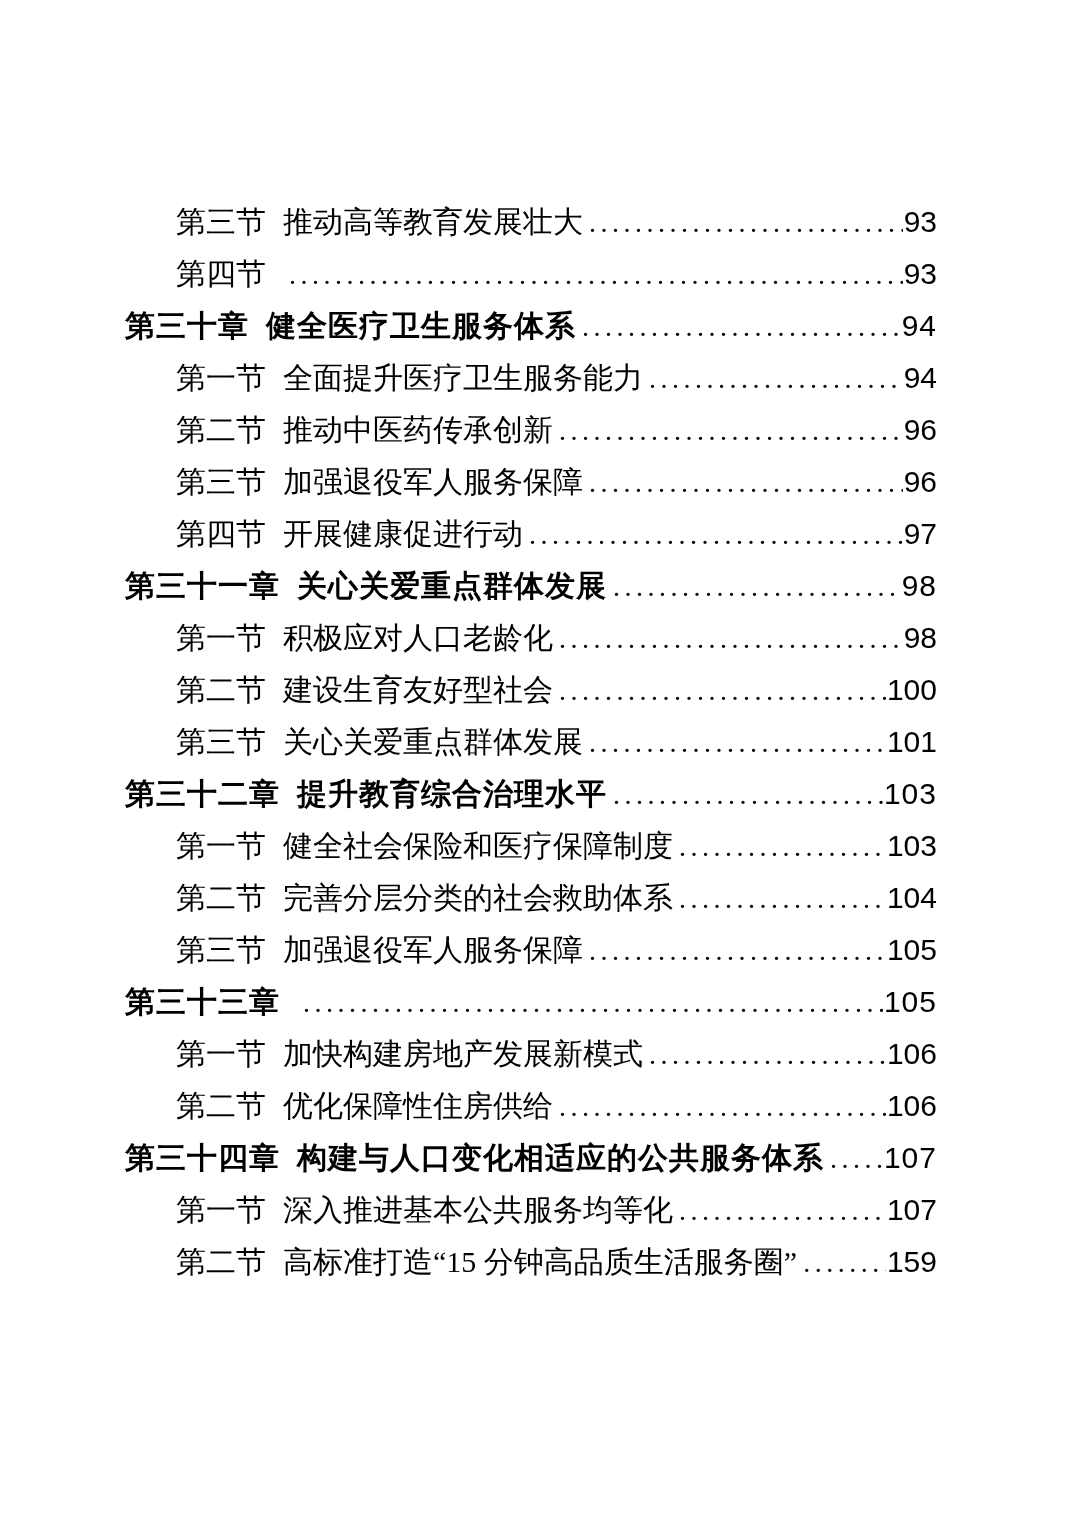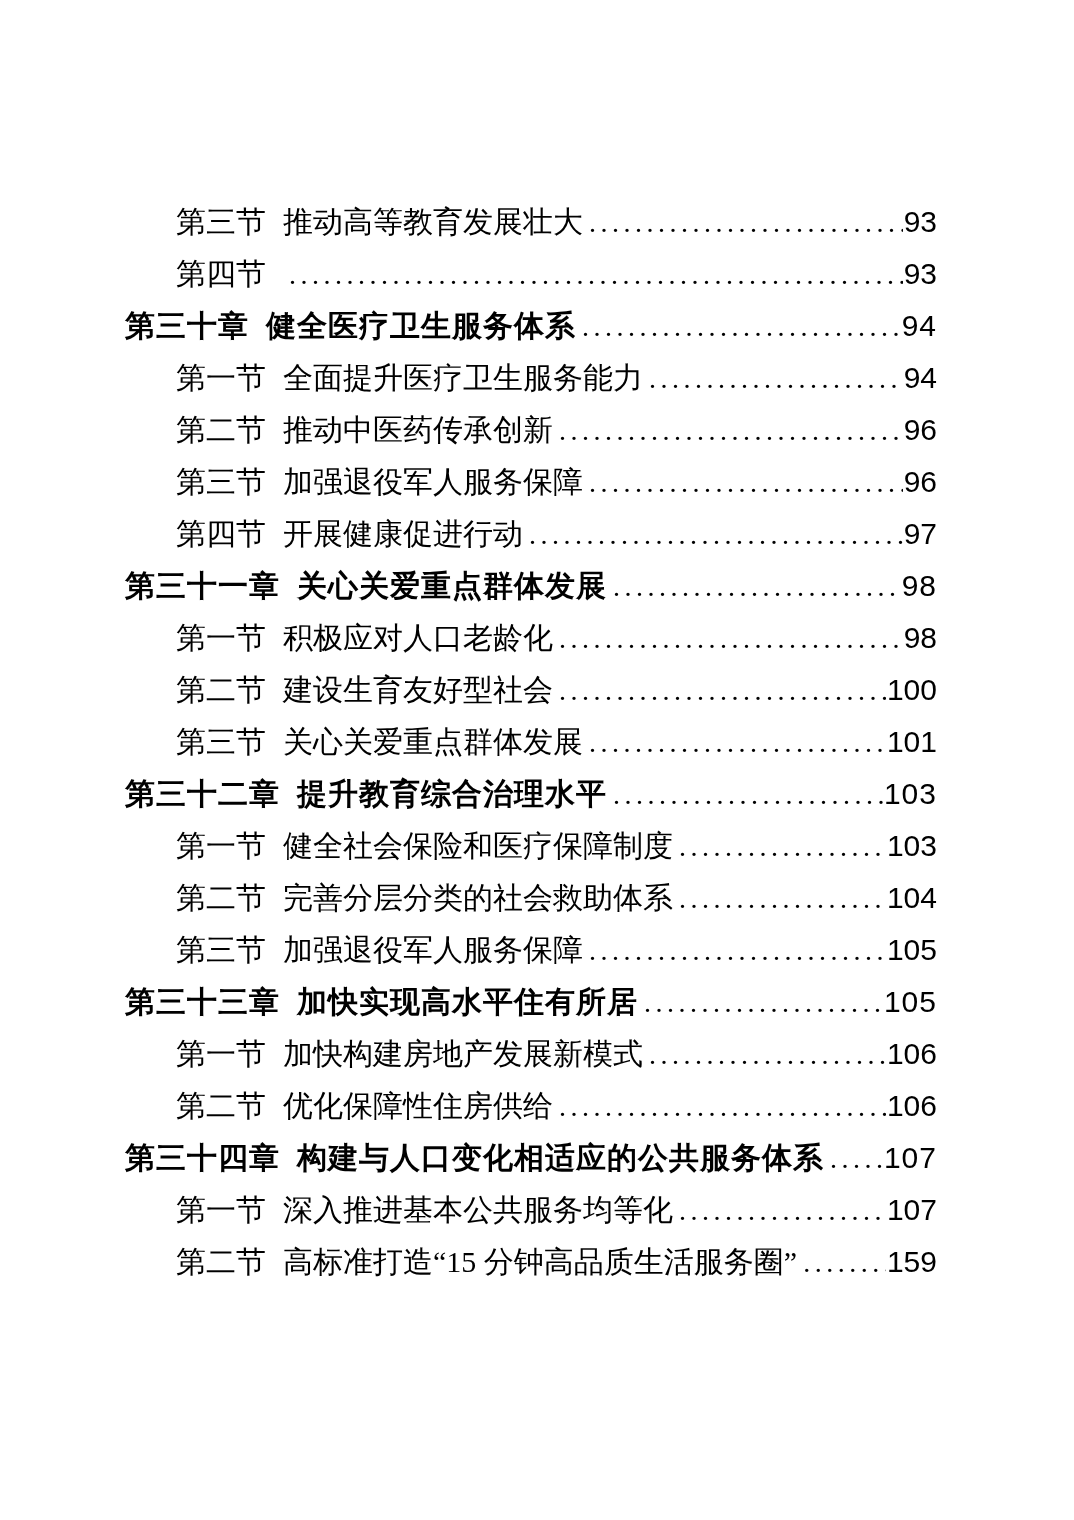--- a/index.html
+++ b/index.html
@@ -158,21 +158,20 @@
     <span class="pagenum">104</span>
   </div>
       <div class="toc-row section">
     <span class="entry-label">第三节</span>
     <span class="entry-title">加强退役军人服务保障</span>
     <span class="leader"></span>
     <span class="pagenum">105</span>
   </div>
       <div class="toc-row chapter">
     <span class="entry-label">第三十三章</span>
-    <span class="entry-title">加快实现高水平住有所居</span>
     <span class="leader"></span>
     <span class="pagenum">105</span>
   </div>
       <div class="toc-row section">
     <span class="entry-label">第一节</span>
     <span class="entry-title">加快构建房地产发展新模式</span>
     <span class="leader"></span>
     <span class="pagenum">106</span>
   </div>
       <div class="toc-row section">

